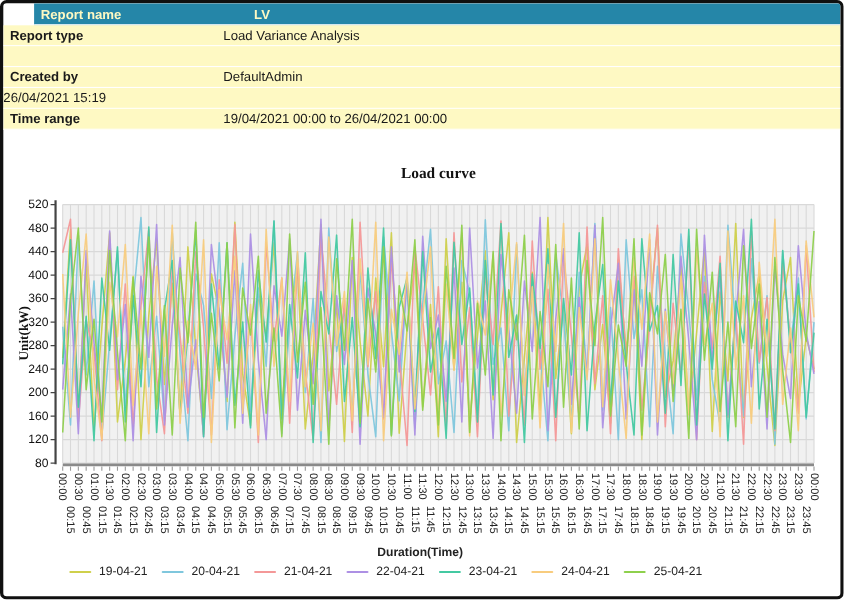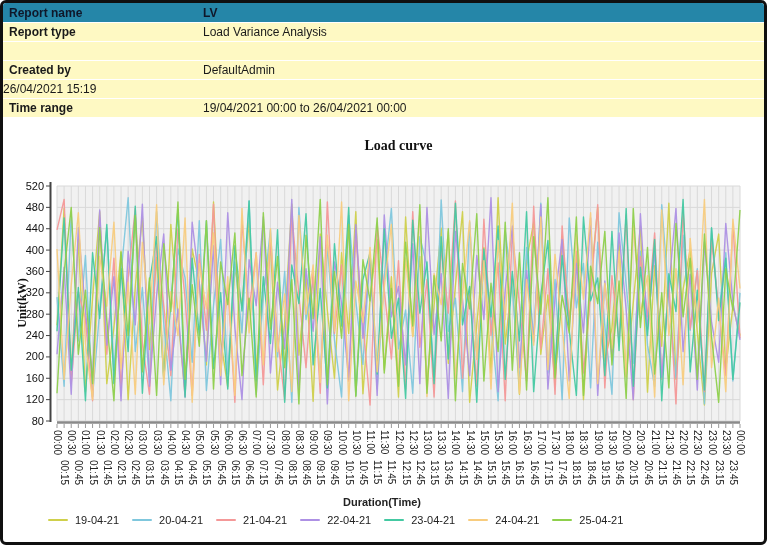--- a/index.html
+++ b/index.html
@@ -9,42 +9,42 @@
     box-sizing:border-box;
     border:3px solid #101010;
     border-radius:6px;
     background:#fff;
     font-family:"Liberation Sans",sans-serif;
     overflow:hidden;
   }
   
   .report-table{position:absolute;top:0;left:0;right:0;}
   .trow{display:flex;align-items:center;height:18px;background:#fef9c3;border-bottom:1px solid #fff;font-size:12px;color:#1a1a1a;}
-  .trow:first-child{background:#2586A8;height:19px;color:#0f172a;}
+  .trow:first-child{background:#2586A8;height:19px;color:#fef9c3;margin-left:28px;}
   .trow .lbl{width:194px;padding-left:6px;font-weight:bold;flex:none;}
   .trow .val{flex:1;}
   .trow:first-child .val{font-weight:bold;}
   
   #chart-svg{position:absolute;left:0;top:0;width:761px;height:539px;}
   .chart-title{
-    position:absolute;left:54px;top:135px;width:683px;text-align:center;
+    position:absolute;left:54px;top:148px;width:683px;text-align:center;
     font-family:"Liberation Serif",serif;font-weight:bold;font-size:14px;color:#111;
   }
   .y-axis-title{
     position:absolute;left:19px;top:300px;transform:translate(-50%,-50%) rotate(-90deg);
     white-space:nowrap;font-family:"Liberation Serif",serif;font-weight:bold;font-size:12px;color:#111;
   }
   .x-axis-title{
     position:absolute;left:379px;top:499px;transform:translate(-50%,-50%);
     white-space:nowrap;font-weight:bold;font-size:11px;color:#222;
   }
   .ytick{font:11px "Liberation Sans",sans-serif;fill:#111;}
   .xtick{font:10px "Liberation Sans",sans-serif;fill:#222;}
   
-  .legend{position:absolute;left:45px;top:511px;display:flex;align-items:center;gap:13px;}
+  .legend{position:absolute;left:60px;top:511px;display:flex;align-items:center;gap:13px;}
   .legend-item{display:flex;align-items:center;gap:7px;}
   .legend-swatch{width:20px;height:2px;border-radius:1px;flex:none;}
   .legend-label{font-size:11px;color:#222;}
 </style>
 </head>
 <body>
 
 <div class="page">
 
   <svg id="chart-svg" viewBox="0 0 761 539">

